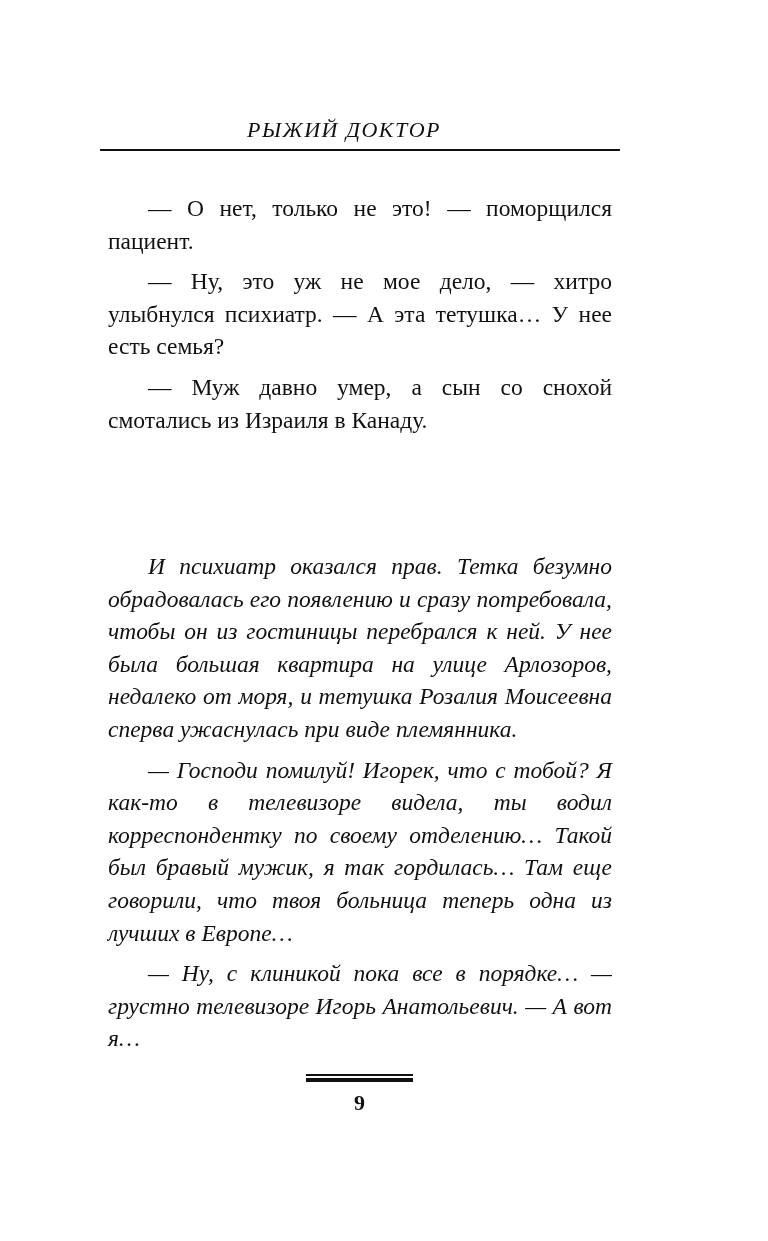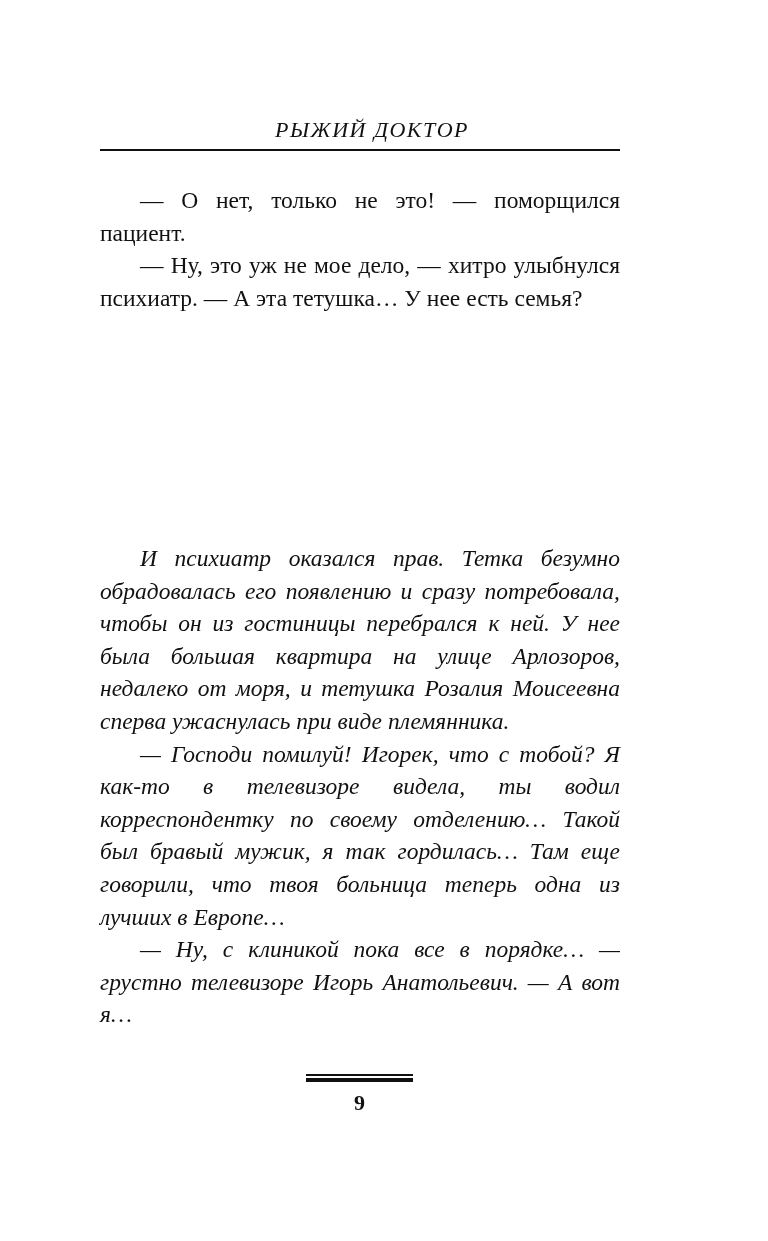--- a/index.html
+++ b/index.html
@@ -10,21 +10,21 @@
     body {
       width: 768px;
       height: 1241px;
       position: relative;
       overflow: hidden;
       color: #111111;
       font-family: "Liberation Serif", "DejaVu Serif", serif;
     }
     .running-head {
       position: absolute;
-      left: 112px;
+      left: 84px;
       top: 116px;
       width: 520px;
       text-align: center;
       font-style: italic;
       font-size: 22px;
       letter-spacing: 1.5px;
       line-height: 28px;
     }
     .head-rule {
       position: absolute;
@@ -39,21 +39,21 @@
       left: 100px;
       width: 520px;
       font-size: 23.5px;
       line-height: 32.6px;
       text-align: justify;
       text-align-last: auto;
     }
     .block-1 { top: 184px; }
     .block-2 { top: 542px; font-style: italic; }
     .para {
-      margin: 0;
+      margin: 8px;
       text-indent: 40px;
       text-align: justify;
       hyphens: manual;
     }
     .folio-rule {
       position: absolute;
       left: 306px;
       width: 107px;
       background: #111111;
     }
@@ -72,20 +72,21 @@
   </style>
 </head>
 <body>
 
 <div class="running-head">РЫЖИЙ ДОКТОР</div>
 <div class="head-rule"></div>
 
 <div class="text-block block-1">
   <p class="para">— О нет, только не это! — поморщился пациент.</p>
   <p class="para">— Ну, это уж не мое дело, — хитро улыбнулся психиатр. — А эта тетушка… У нее есть семья?</p>
+  <p class="para">— Муж давно умер, а сын со снохой смотались из Израиля в Канаду.</p>
 </div>
 
 <div class="text-block block-2">
   <p class="para">И психиатр оказался прав. Тетка безумно обрадовалась его появлению и сразу потребовала, чтобы он из гостиницы перебрался к ней. У нее была большая квартира на улице Арлозоров, недалеко от моря, и тетушка Розалия Моисеевна сперва ужаснулась при виде племянника.</p>
   <p class="para">— Господи помилуй! Игорек, что с тобой? Я как-то в телевизоре видела, ты водил корреспондентку по своему отделению… Такой был бравый мужик, я так гордилась… Там еще говорили, что твоя больница теперь одна из лучших в Европе…</p>
   <p class="para">— Ну, с клиникой пока все в порядке… — грустно телевизоре Игорь Анатольевич. — А вот я…</p>
 </div>
 
 <div class="folio-rule thin"></div>
 <div class="folio-rule thick"></div>

